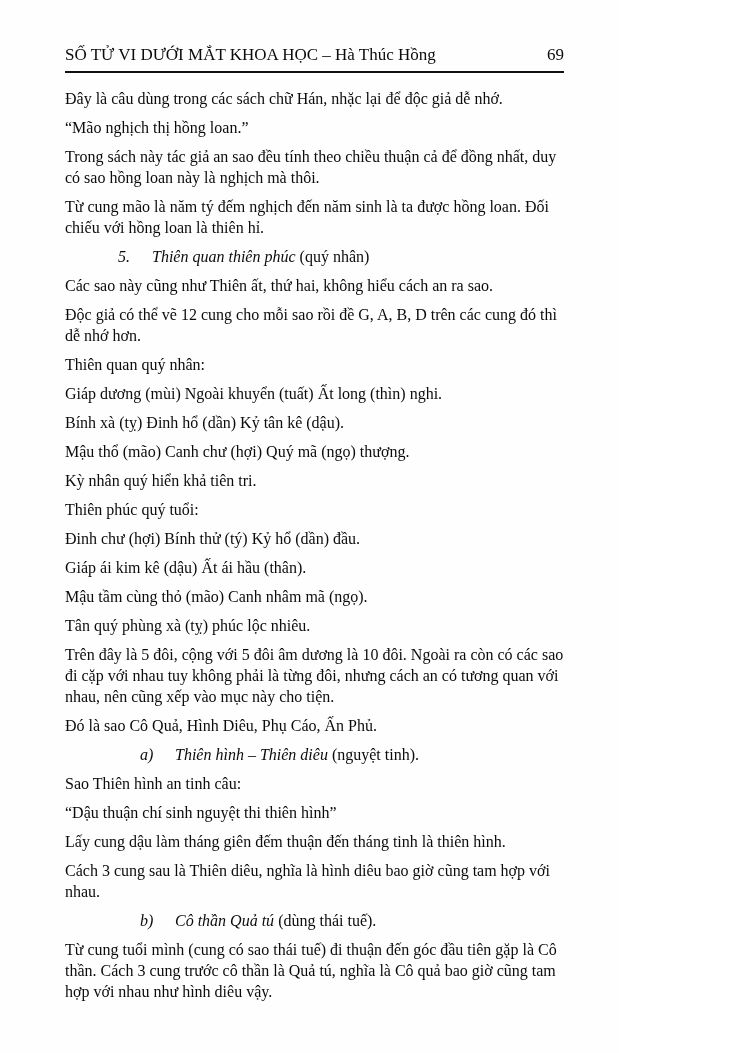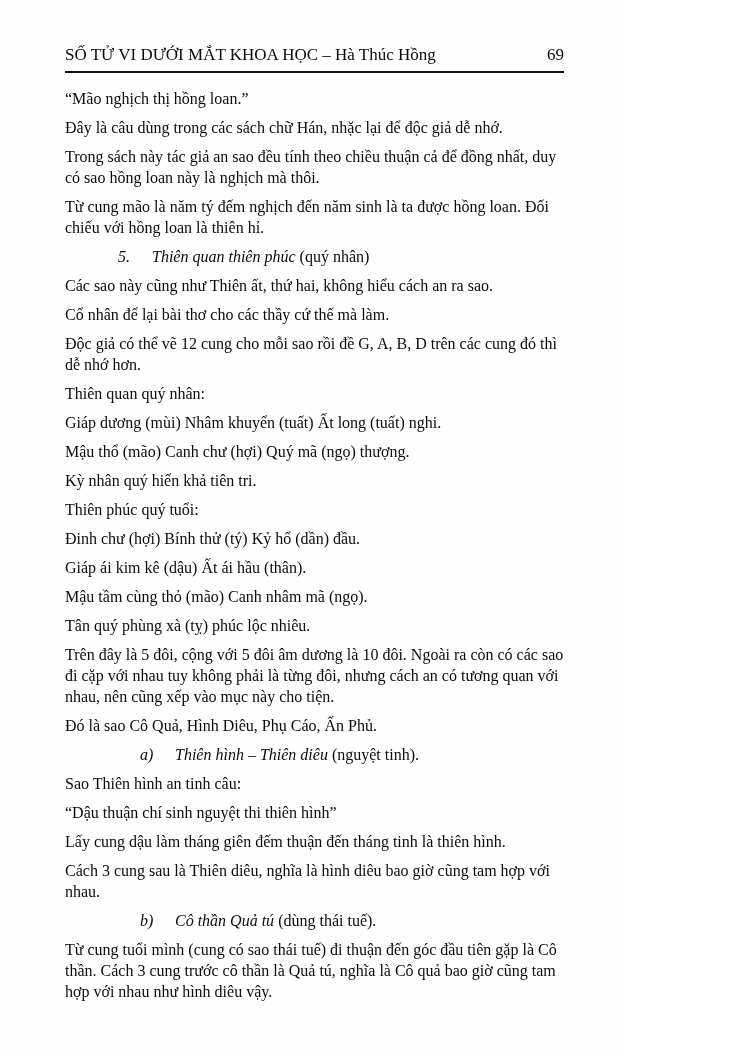--- a/index.html
+++ b/index.html
@@ -56,33 +56,33 @@
 </head>
 <body>
 
 <div class="page">
   <div class="header-row">
     <span>SỐ TỬ VI DƯỚI MẮT KHOA HỌC – Hà Thúc Hồng</span>
     <span>69</span>
   </div>
   <hr class="header-rule">
   <main class="body-text">
+      <p class="para">Đây là câu dùng trong các sách chữ Hán, nhặc lại để độc giả dễ nhớ.</p>
       <p class="para">“Mão nghịch thị hồng loan.”</p>
-      <p class="para">Đây là câu dùng trong các sách chữ Hán, nhặc lại để độc giả dễ nhớ.</p>
       <p class="para">Trong sách này tác giả an sao đều tính theo chiều thuận cả để đồng nhất, duy có sao hồng loan này là nghịch mà thôi.</p>
       <p class="para">Từ cung mão là năm tý đếm nghịch đến năm sinh là ta được hồng loan. Đối chiếu với hồng loan là thiên hỉ.</p>
       <p class="para heading l1">
         <span class="marker">5.</span>
         <span><em>Thiên quan thiên phúc</em> (quý nhân)</span>
       </p>
       <p class="para">Các sao này cũng như Thiên ất, thứ hai, không hiểu cách an ra sao.</p>
-      <p class="para">Cổ nhân để lại bài thơ cho các thầy cứ thế mà làm.</p>
       <p class="para">Độc giả có thể vẽ 12 cung cho mỗi sao rồi đề G, A, B, D trên các cung đó thì dễ nhớ hơn.</p>
       <p class="para">Thiên quan quý nhân:</p>
-      <p class="para">Giáp dương (mùi) Nhâm khuyển (tuất) Ất long (tuất) nghi.</p>
+      <p class="para">Giáp dương (mùi) Ngoài khuyển (tuất) Ất long (thìn) nghi.</p>
+      <p class="para">Bính xà (tỵ) Đinh hổ (dần) Kỷ tân kê (dậu).</p>
       <p class="para">Mậu thổ (mão) Canh chư (hợi) Quý mã (ngọ) thượng.</p>
       <p class="para">Kỳ nhân quý hiển khả tiên tri.</p>
       <p class="para">Thiên phúc quý tuổi:</p>
       <p class="para">Đinh chư (hợi) Bính thử (tý) Kỷ hổ (dần) đầu.</p>
       <p class="para">Giáp ái kim kê (dậu) Ất ái hầu (thân).</p>
       <p class="para">Mậu tầm cùng thỏ (mão) Canh nhâm mã (ngọ).</p>
       <p class="para">Tân quý phùng xà (tỵ) phúc lộc nhiêu.</p>
       <p class="para">Trên đây là 5 đôi, cộng với 5 đôi âm dương là 10 đôi. Ngoài ra còn có các sao đi cặp với nhau tuy không phải là từng đôi, nhưng cách an có tương quan với nhau, nên cũng xếp vào mục này cho tiện.</p>
       <p class="para">Đó là sao Cô Quả, Hình Diêu, Phụ Cáo, Ấn Phủ.</p>
       <p class="para heading l2">

